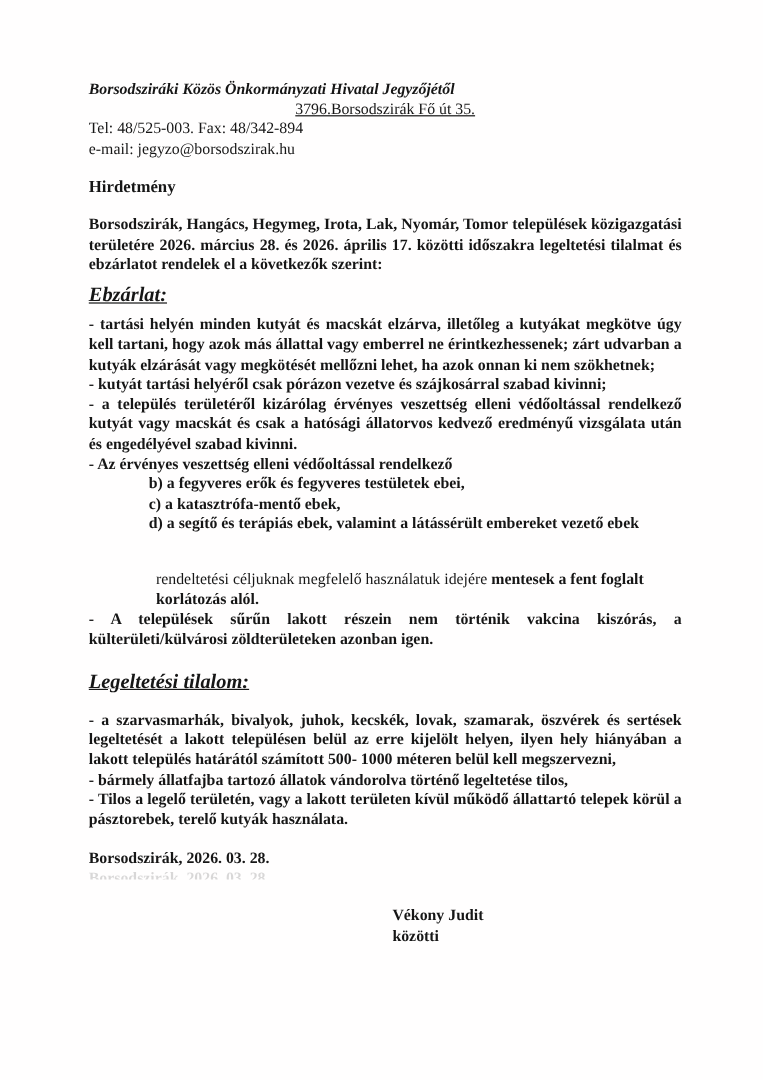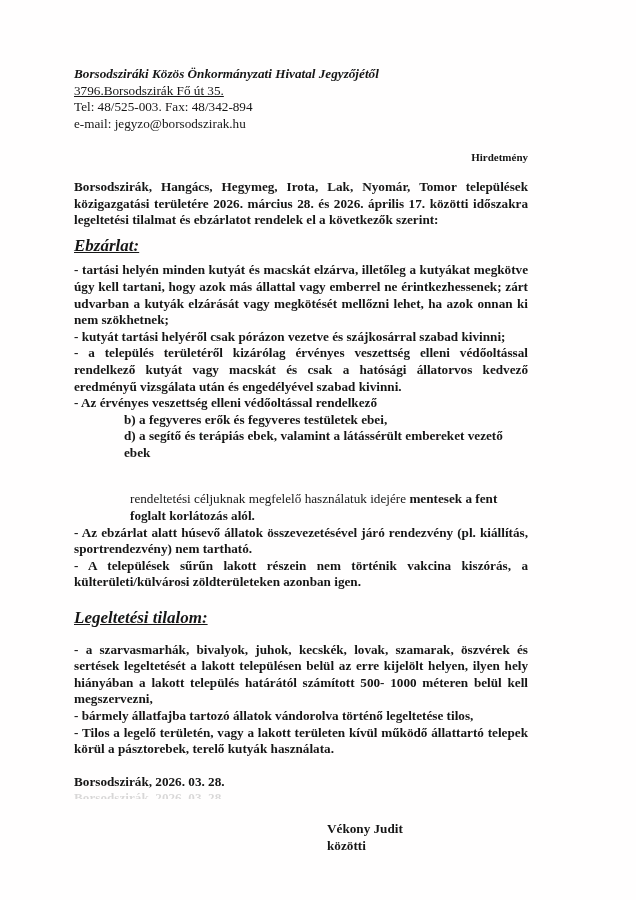--- a/index.html
+++ b/index.html
@@ -3,37 +3,37 @@
 <meta charset="utf-8">
 <style>
   html, body { margin: 0; padding: 0; background: #ffffff; }
   .page {
     position: relative;
     width: 636px;
     height: 900px;
     box-sizing: border-box;
     background: #fffefe;
     color: #161616;
-    padding: 66px 108px 0 74px;
+    padding: 66px 68px 0 74px;
     font-family: "Liberation Serif", "DejaVu Serif", serif;
     font-size: 13.2px;
     line-height: 16.6px;
     overflow: hidden;
   }
   p { margin: 0; font-weight: bold; }
   .just { text-align: justify; }
   .bold { font-weight: bold; }
   .letterhead div { white-space: nowrap; }
   .office { font-weight: bold; font-style: italic; }
-  .addr { text-decoration: underline; }
+  .addr { text-decoration: underline; text-align: center; }
   .title {
     margin: 17px 0 13px 0;
-    font-size: 11px;
+    font-size: 14px;
     font-weight: bold;
-    text-align: right;
+    text-align: left;
   }
   .section-heading {
     font-weight: bold;
     font-style: italic;
     text-decoration: underline;
     font-size: 17px;
   }
   .sh-eb { margin: 9px 0 8px 0; }
   .sh-leg { margin: 19px 0 15px 0; }
   .sublist { padding-left: 50px; }
@@ -71,25 +71,25 @@
 
   <div class="section-heading sh-eb">Ebzárlat:</div>
 
   <p class="just bold">- tartási helyén minden kutyát és macskát elzárva, illetőleg a kutyákat megkötve úgy kell tartani, hogy azok más állattal vagy emberrel ne érintkezhessenek; zárt udvarban a kutyák elzárását vagy megkötését mellőzni lehet, ha azok onnan ki nem szökhetnek;</p>
   <p class="just bold">- kutyát tartási helyéről csak pórázon vezetve és szájkosárral szabad kivinni;</p>
   <p class="just">- a település területéről kizárólag érvényes veszettség elleni védőoltással rendelkező kutyát vagy macskát és csak a hatósági állatorvos kedvező eredményű vizsgálata után és engedélyével szabad kivinni.</p>
   <p class="bold">- Az érvényes veszettség elleni védőoltással rendelkező</p>
 
   <div class="sublist">
     <div class="bold">b) a fegyveres erők és fegyveres testületek ebei,</div>
+    <div class="bold">c) a katasztrófa-mentő ebek,</div>
     <div class="bold">d) a segítő és terápiás ebek, valamint a látássérült embereket vezető ebek</div>
     <div class="subcont"><span>rendeltetési céljuknak megfelelő használatuk idejére </span><b>mentesek a fent foglalt korlátozás alól.</b></div>
   </div>
 
-  <p class="just"><span>- Az ebzárlat alatt húsevő állatok összevezetésével járó rendezvény (pl. kiállítás, sportrendezvény) </span><b>nem tartható</b><span>.</span></p>
   <p class="just">- A települések sűrűn lakott részein nem történik vakcina kiszórás, a külterületi/külvárosi zöldterületeken azonban igen.</p>
 
   <div class="section-heading sh-leg">Legeltetési tilalom:</div>
 
   <p class="just">- a szarvasmarhák, bivalyok, juhok, kecskék, lovak, szamarak, öszvérek és sertések legeltetését a lakott településen belül az erre kijelölt helyen, ilyen hely hiányában a lakott település határától számított 500- 1000 méteren belül kell megszervezni,</p>
   <p class="just">- bármely állatfajba tartozó állatok vándorolva történő legeltetése tilos,</p>
   <p class="just">- Tilos a legelő területén, vagy a lakott területen kívül működő állattartó telepek körül a pásztorebek, terelő kutyák használata.</p>
 
   <p class="dateline">Borsodszirák, 2026. 03. 28.</p>
   <div class="ghost">Borsodszirák, 2026. 03. 28.</div>

